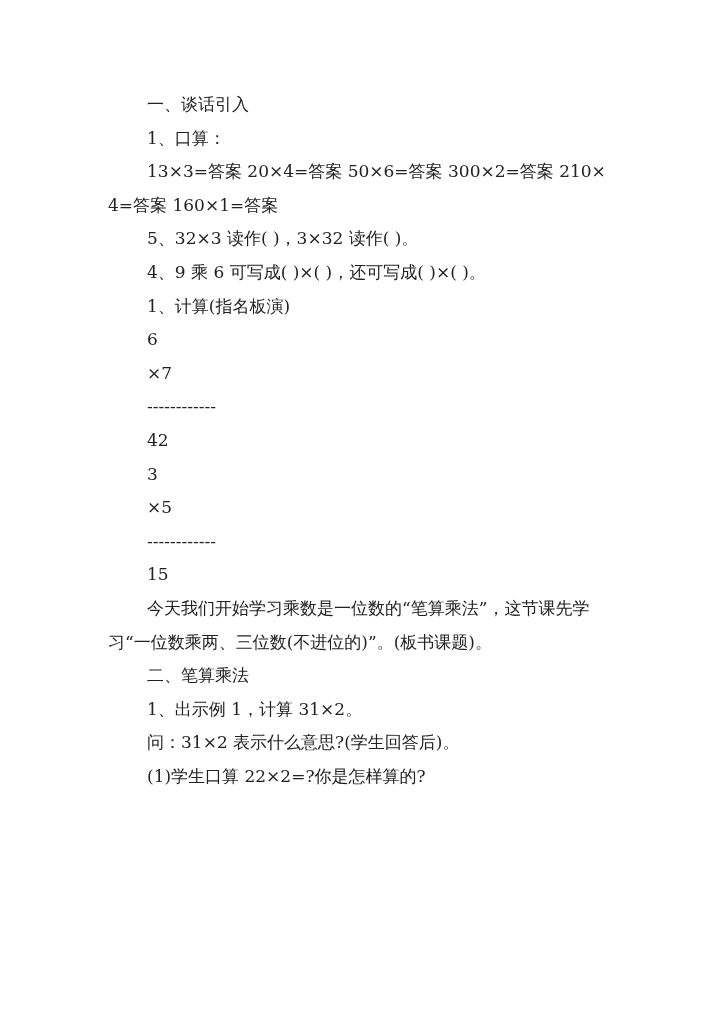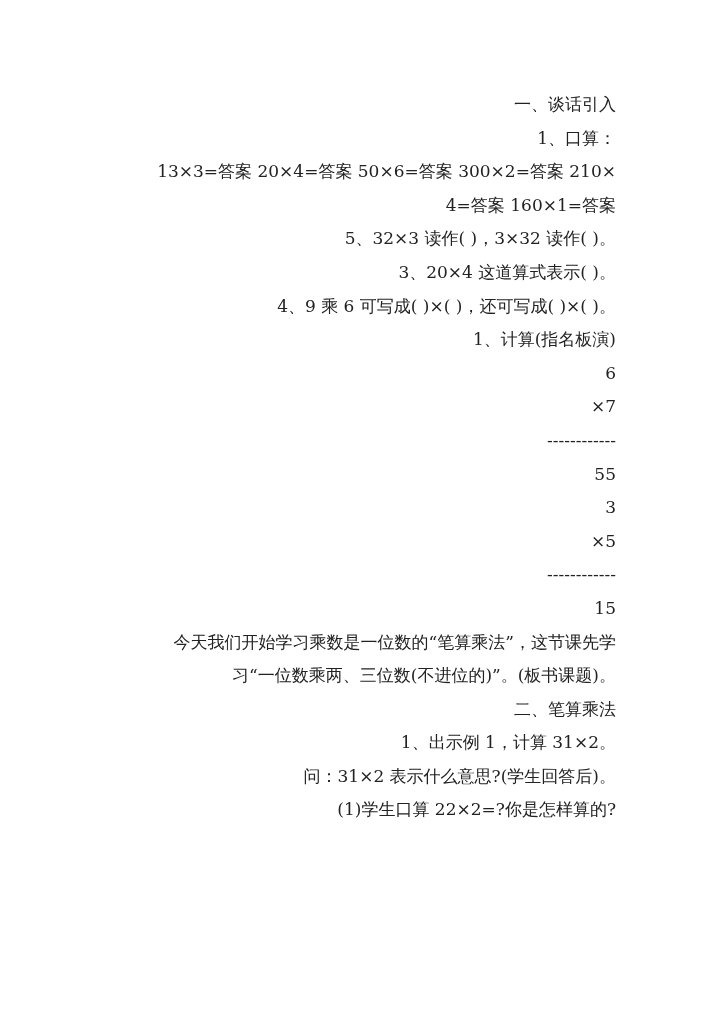--- a/index.html
+++ b/index.html
@@ -1,39 +1,38 @@
 <!DOCTYPE html>
 <html><head>
 <meta charset="utf-8">
 <style>
   html, body { margin: 0; padding: 0; background: #ffffff; }
   body { width: 720px; height: 1018px; position: relative; overflow: hidden; }
   .page {
     position: absolute; left: 108px; top: 88px; width: 508px;
     font-family: "DejaVu Serif", "Liberation Serif", serif;
-    font-size: 17px; color: #222222; line-height: 33.6px; text-align: right;
+    font-size: 17px; color: #222222; line-height: 33.6px;
   }
   .p { margin: 0; text-indent: 39px; white-space: normal; word-break: break-all; }
   .p.nowrap { white-space: nowrap; }
 </style>
 </head>
 <body>
 
 <div class="page">
   <p class="p">一、谈话引入</p>
   <p class="p">1、口算：</p>
   <p class="p">13×3=答案 20×4=答案 50×6=答案 300×2=答案 210×4=答案 160×1=答案</p>
   <p class="p">5、32×3 读作( )，3×32 读作( )。</p>
-  <p class="p">3、20×4 这道算式表示( )。</p>
   <p class="p">4、9 乘 6 可写成( )×( )，还可写成( )×( )。</p>
   <p class="p">1、计算(指名板演)</p>
   <p class="p">6</p>
   <p class="p">×7</p>
   <p class="p nowrap">------------</p>
-  <p class="p">55</p>
+  <p class="p">42</p>
   <p class="p">3</p>
   <p class="p">×5</p>
   <p class="p nowrap">------------</p>
   <p class="p">15</p>
   <p class="p">今天我们开始学习乘数是一位数的“笔算乘法”，这节课先学习“一位数乘两、三位数(不进位的)”。(板书课题)。</p>
   <p class="p">二、笔算乘法</p>
   <p class="p">1、出示例 1，计算 31×2。</p>
   <p class="p">问：31×2 表示什么意思?(学生回答后)。</p>
   <p class="p">(1)学生口算 22×2=?你是怎样算的?</p>
 </div>

